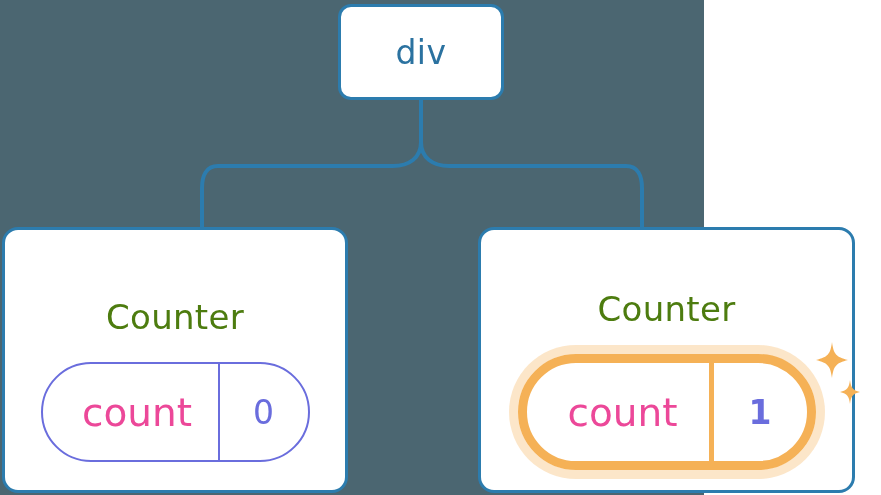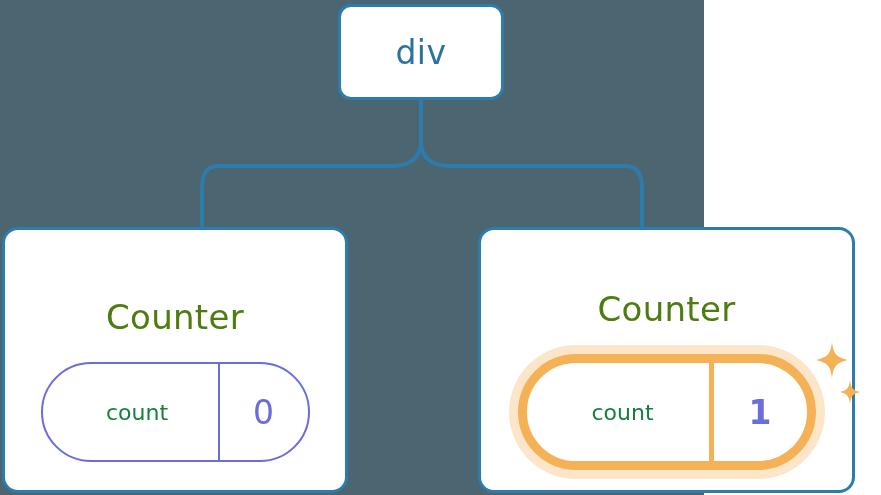--- a/index.html
+++ b/index.html
@@ -97,22 +97,22 @@
   }
   .pill .pill-key,
   .pill .pill-val {
     display: flex;
     align-items: center;
     justify-content: center;
     box-sizing: border-box;
   }
   .pill .pill-key {
     width: 175px;
-    font-size: 22px;
-    color: #15803d;
+    font-size: 39px;
+    color: #ec4899;
     padding-left: 14px;
   }
   .pill .pill-val {
     width: 90px;
     font-size: 33px;
     color: #6a6ddd;
     border-left: 2px solid #6a6ddd;
   }
 
   

